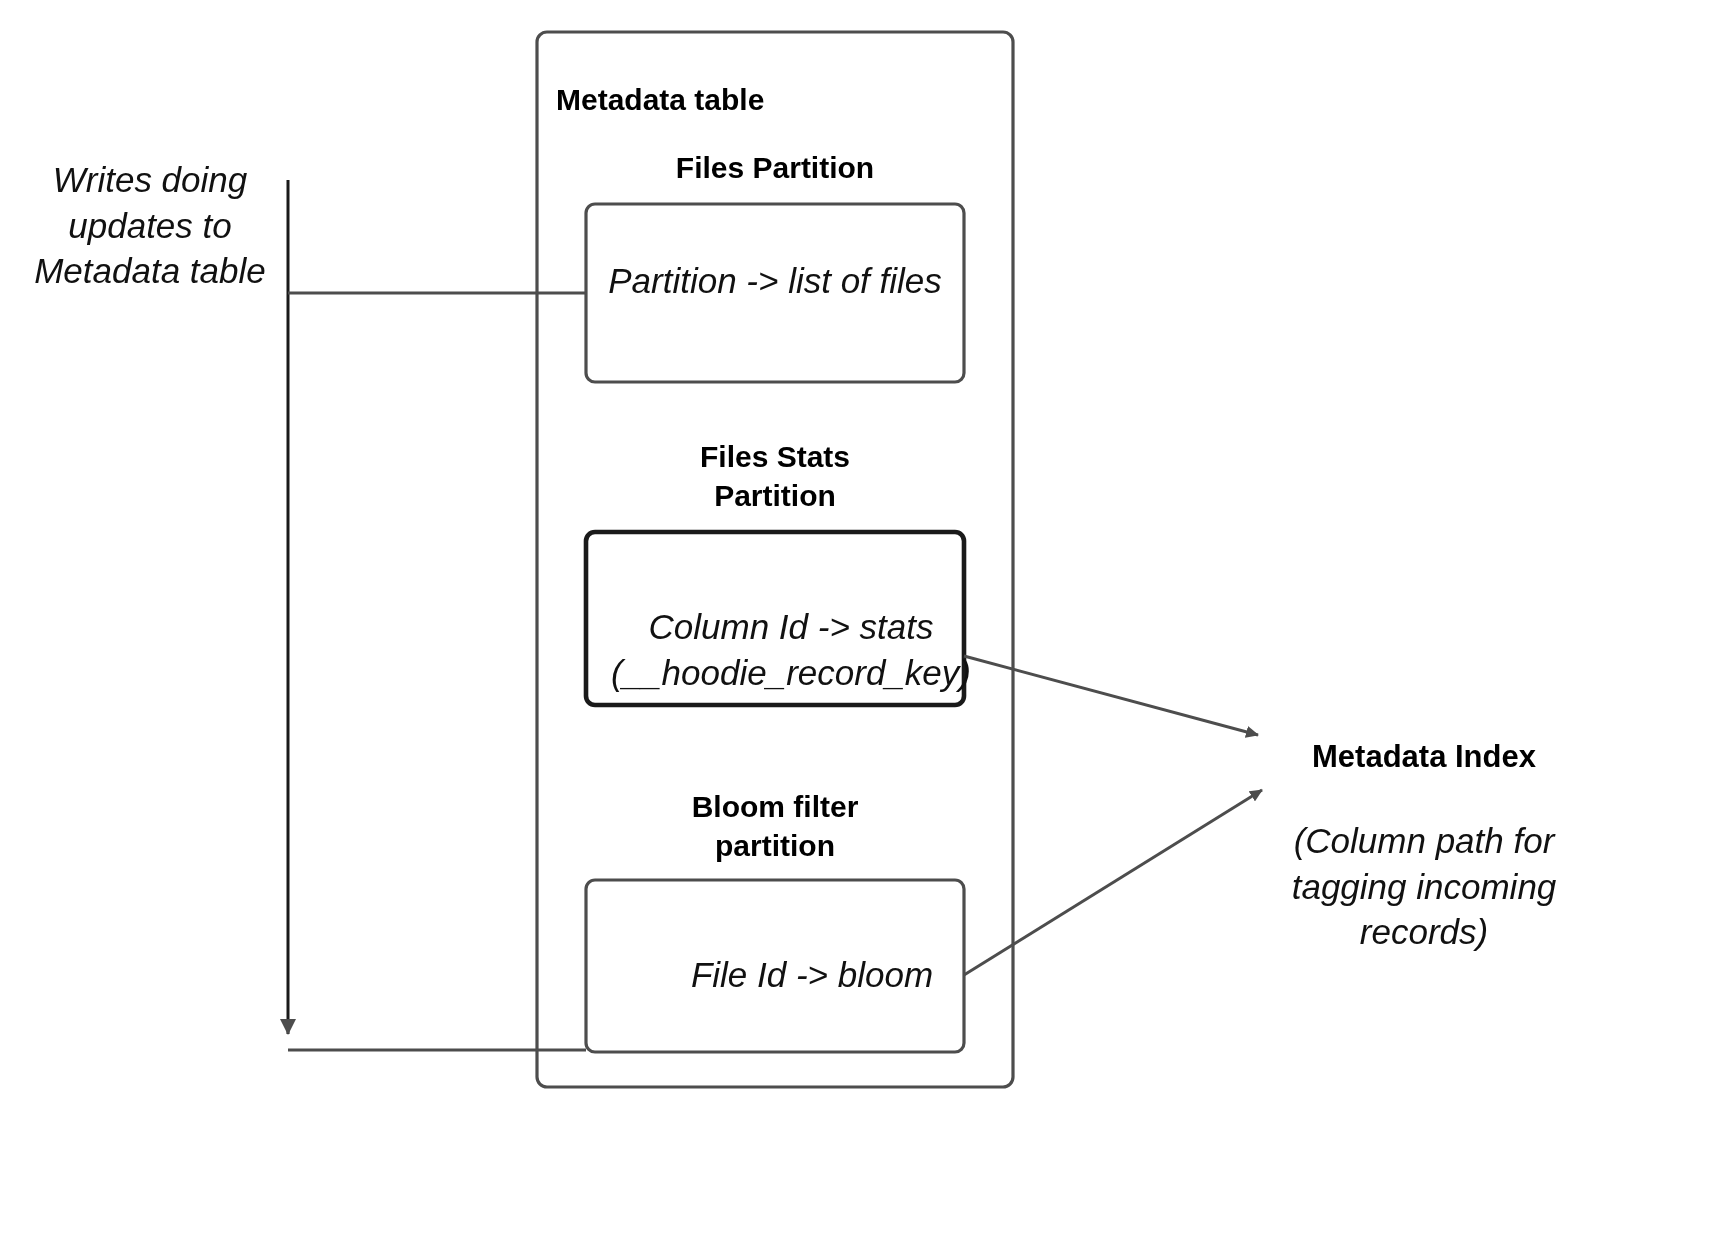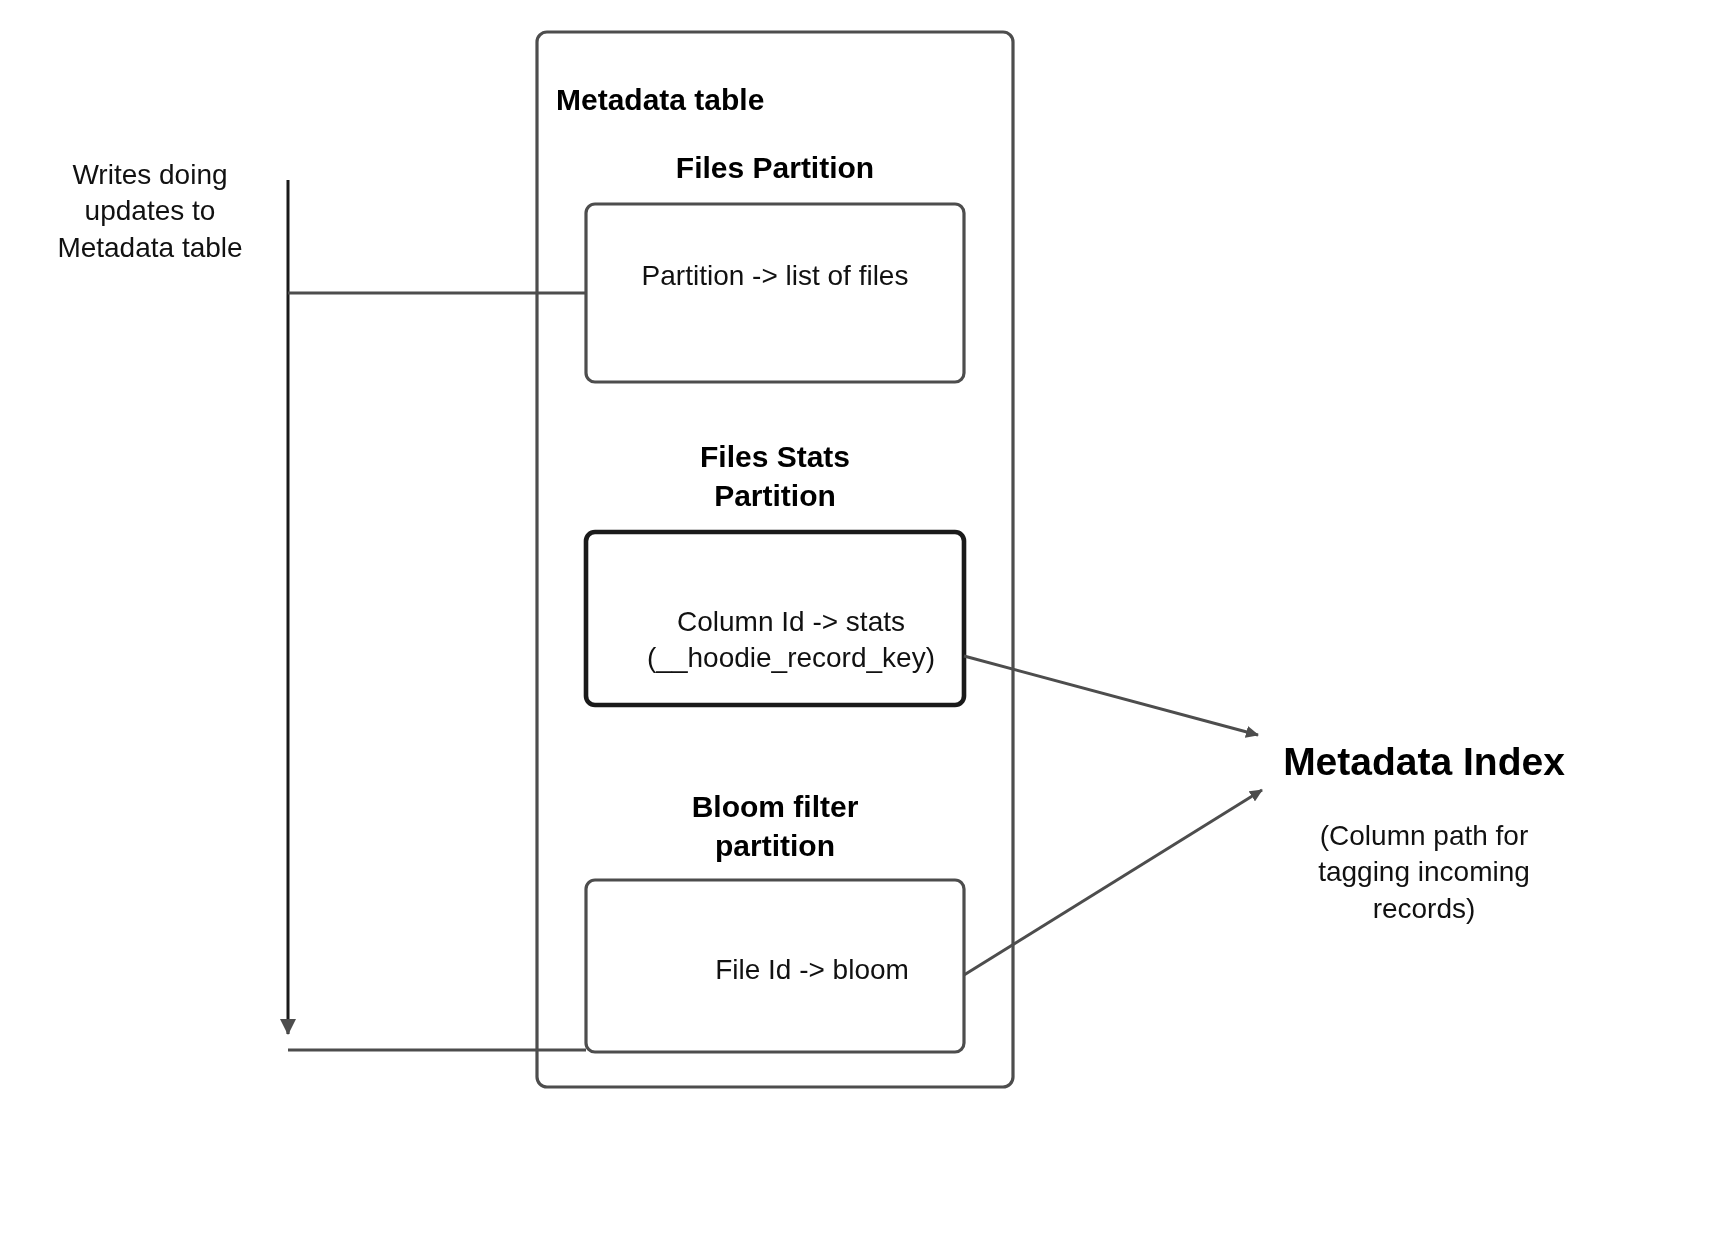--- a/index.html
+++ b/index.html
@@ -27,31 +27,32 @@
     height: 1244px;
     pointer-events: none;
   }
   .txt {
     position: absolute;
     white-space: pre;
     line-height: 1.30;
     text-align: center;
   }
   .plain {
-    font-size: 28px;
+    font-size: 35px;
     font-weight: 400;
     color: #111111;
+    font-style: italic;
   }
   .bold {
     font-size: 30px;
     font-weight: 700;
     color: #000000;
   }
   .bold-lg {
-    font-size: 39px;
+    font-size: 31px;
     font-weight: 700;
     color: #000000;
   }
   .multiline {
     white-space: pre-line;
   }
   .left-label {
     left: 8px;
     top: 157px;
     width: 284px;

